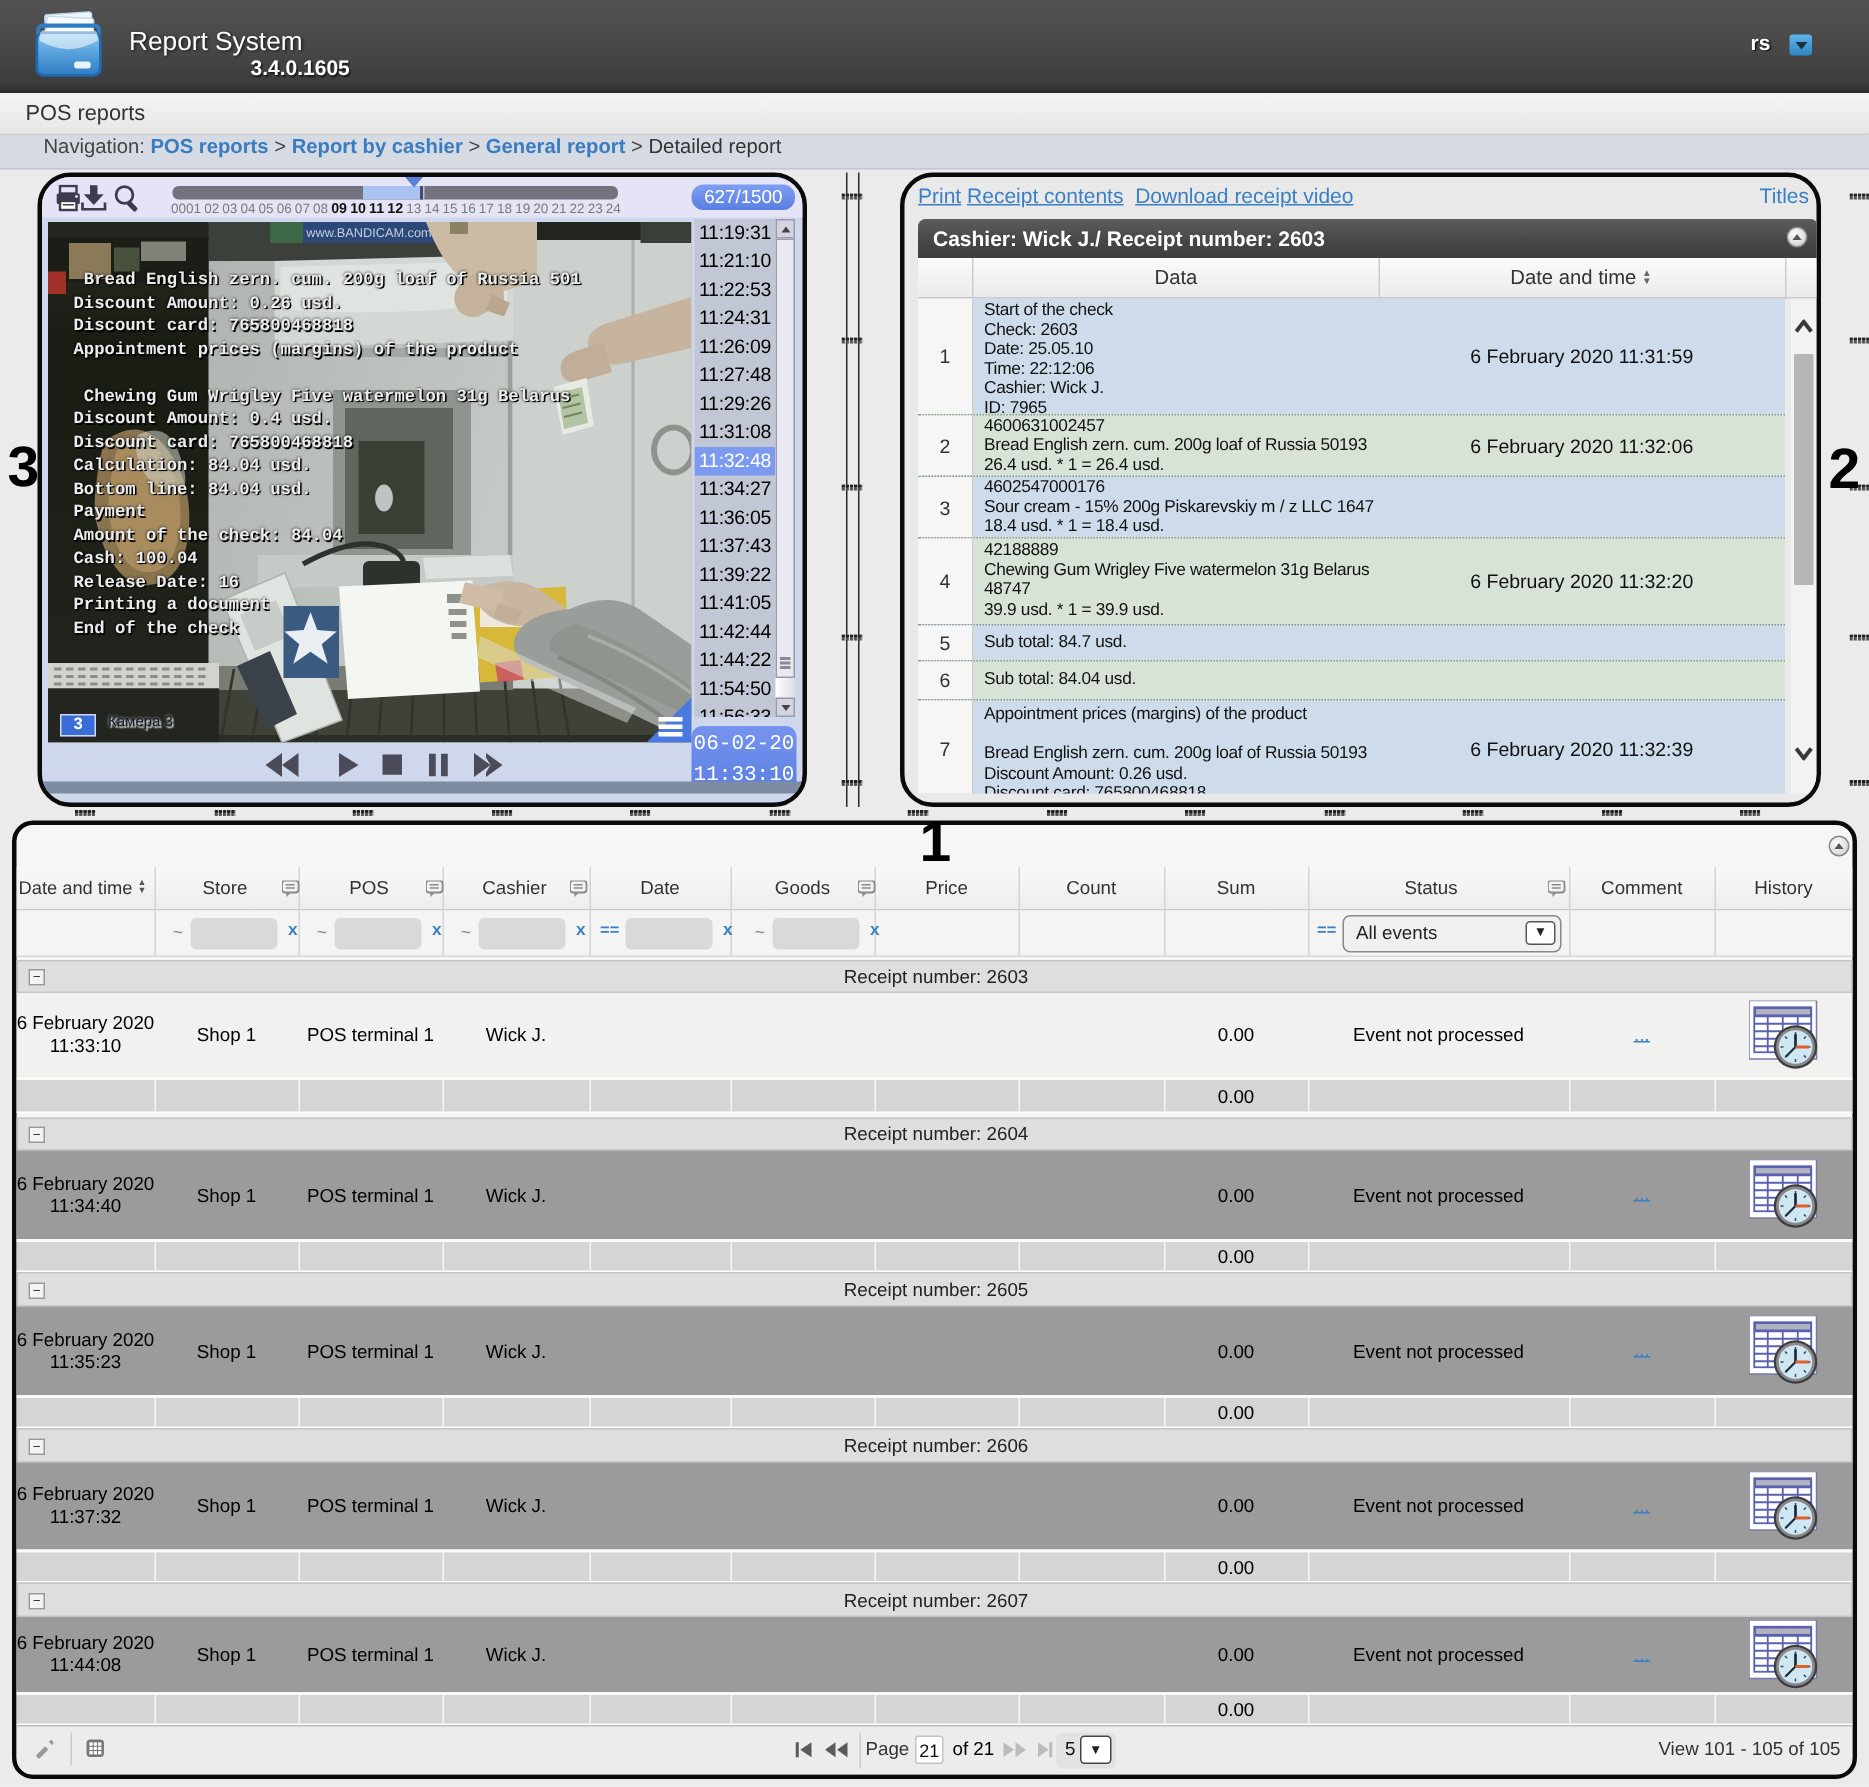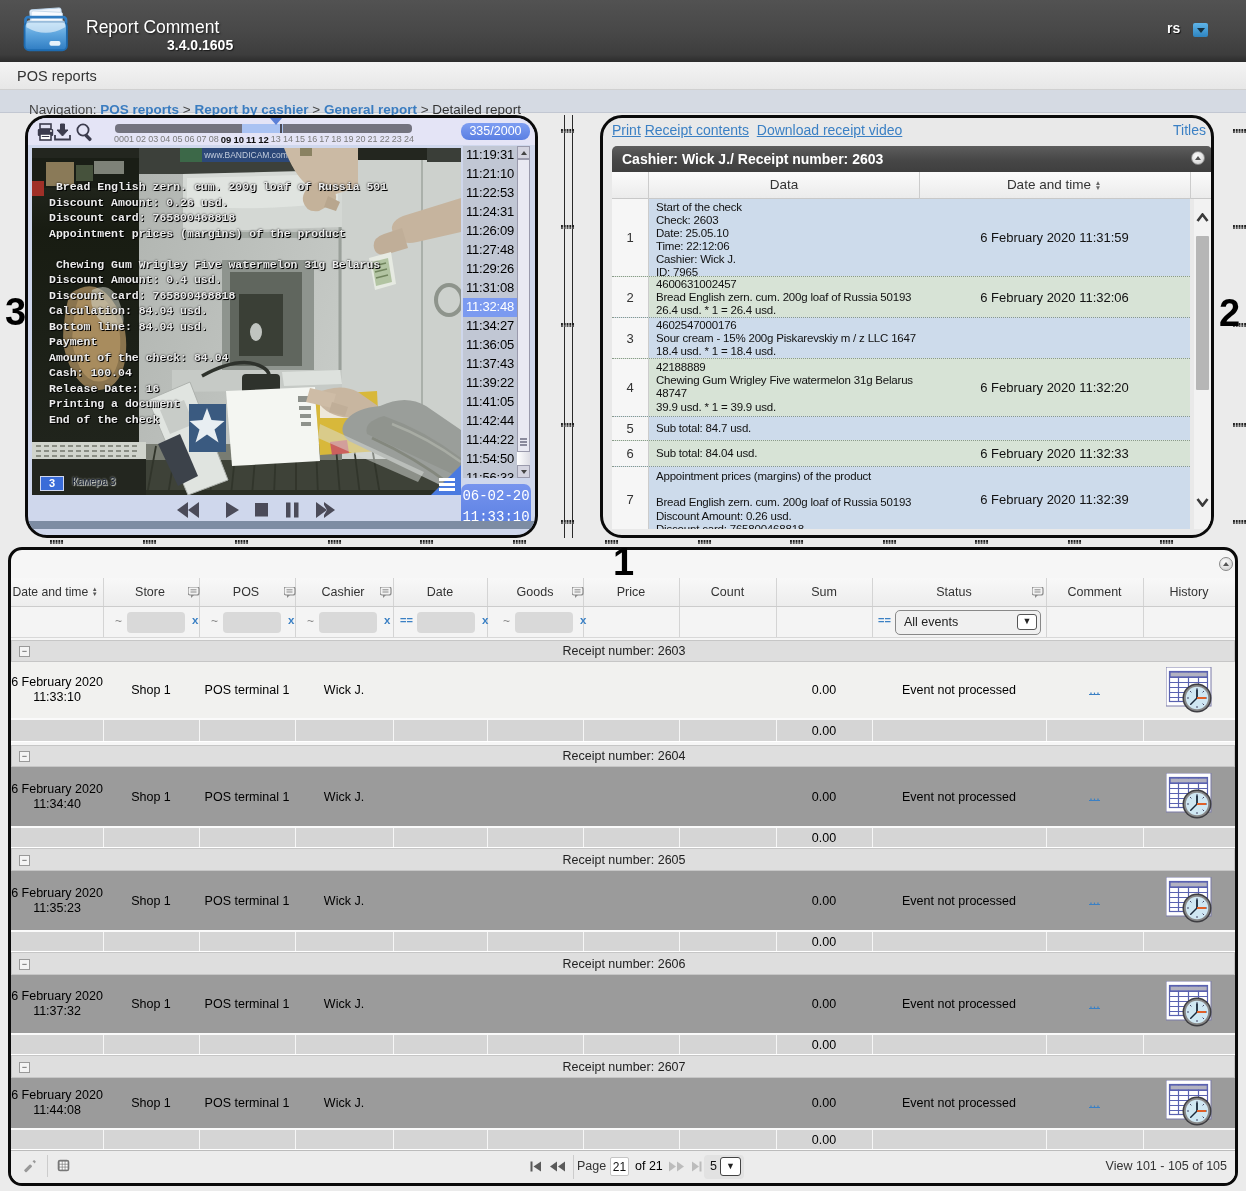--- a/index.html
+++ b/index.html
@@ -36,31 +36,31 @@
             <stop offset="1" stop-color="#2f7cc2"></stop>
       </linearGradient>
     </defs>
     <rect x="8" y="2" width="34" height="14" rx="2" fill="#eef4fb" stroke="#b9d4ec" transform="rotate(-4 25 9)"></rect>
     <rect x="9" y="5" width="34" height="12" rx="2" fill="#f8fbff" stroke="#c4d8ea" transform="rotate(3 26 11)"></rect>
     <rect x="3" y="11" width="44" height="9" rx="3" fill="none" stroke="#2f7cc2" stroke-width="3"></rect>
     <rect x="2" y="16" width="46" height="31" rx="5" fill="url(#lgbox)" stroke="#1e6bb0" stroke-width="2"></rect>
     <path d="M4 22 q21 12 42 0 v-4 a4 4 0 0 0 -4 -4 h-34 a4 4 0 0 0 -4 4 z" fill="#ffffff" opacity="0.55"></path>
     <rect x="29" y="37" width="12" height="5" rx="2" fill="#e8f2fa"></rect>
   </svg>
-  <div class="a" style="left:86px;top:17px;font-size:17.5px;color:#fff;text-shadow:1px 1px 2px #1a1a1a">Report Comment</div>
+  <div class="a" style="left:86px;top:17px;font-size:17.5px;color:#fff;text-shadow:1px 1px 2px #1a1a1a">Report System</div>
   <div class="a" style="left:167px;top:37px;font-size:14px;font-weight:bold;color:#fff;text-shadow:1px 1px 1px #1a1a1a">3.4.0.1605</div>
   <div class="a" style="left:1167px;top:20px;font-size:14px;font-weight:bold;color:#fff;text-shadow:1px 1px 1px #111">rs</div>
   <div class="a" style="left:1193px;top:23px;width:15px;height:14px;border-radius:2px;background:linear-gradient(#5fb5e9,#2e84c0)"></div>
   <div class="a" style="left:1196.5px;top:28px;width:0;height:0;border-left:4px solid transparent;border-right:4px solid transparent;border-top:5px solid #16303f"></div>
 </div>
 <div class="a" style="left:0;top:62px;width:1246px;height:28px;background:linear-gradient(#f4f4f4,#e7e7e7);border-bottom:1px solid #d0d0d0">
   <div class="a" style="left:17px;top:6px;font-size:14.5px;color:#333">POS reports</div>
 </div>
 <div class="a" style="left:0;top:90px;width:1246px;height:23px;background:#d5dae3;border-bottom:1px solid #c2c7d2;font-size:13.5px;color:#444">
-  <div class="a" style="left:29px;top:12px;white-space:nowrap">Navigation: <b style="color:#3a7cc0">POS reports</b> &gt; <b style="color:#3a7cc0">Report by cashier</b> &gt; <b style="color:#3a7cc0">General report</b> &gt; <span style="color:#333">Detailed report</span></div>
+  <div class="a" style="left:29px;top:0;white-space:nowrap">Navigation: <b style="color:#3a7cc0">POS reports</b> &gt; <b style="color:#3a7cc0">Report by cashier</b> &gt; <b style="color:#3a7cc0">General report</b> &gt; <span style="color:#333">Detailed report</span></div>
 </div>
 <div class="a" style="left:25px;top:115px;width:513px;height:423px;border:3px solid #0a0a0a;border-radius:22px;background:#cfd7ec;overflow:hidden">
 
   <div class="a" style="left:0;top:0;width:507px;height:27px;background:#e4e4f6"></div>
   <svg class="a" style="left:9px;top:5px" width="90" height="19" viewBox="0 0 90 19">
     <g fill="#3c3c4e">
       <rect x="3" y="1" width="11" height="5" fill="none" stroke="#3c3c4e" stroke-width="1.6"></rect>
       <rect x="0.8" y="6" width="15.4" height="7" rx="1"></rect>
       <rect x="3" y="11" width="11" height="6" fill="#fff" stroke="#3c3c4e" stroke-width="1.6"></rect>
       <rect x="4.8" y="13" width="7.4" height="1" fill="#3c3c4e"></rect>
@@ -96,21 +96,21 @@
         <span>17</span>
         <span>18</span>
         <span>19</span>
         <span>20</span>
         <span>21</span>
         <span>22</span>
         <span>23</span>
         <span>24</span>
       </div>
 
-  <div class="a" style="left:433px;top:5px;width:69px;height:17px;background:linear-gradient(#7e9ef2,#5a7fe2);border-radius:8px;color:#fff;font-size:12.5px;text-align:center;line-height:17px">335/2000</div>
+  <div class="a" style="left:433px;top:5px;width:69px;height:17px;background:linear-gradient(#7e9ef2,#5a7fe2);border-radius:8px;color:#fff;font-size:12.5px;text-align:center;line-height:17px">627/1500</div>
 
   <div class="a" style="left:4px;top:30px;width:429px;height:347px;overflow:hidden;background:#b8bcb8">
     <svg width="429" height="347" viewBox="0 0 429 347">
       <defs>
         <linearGradient id="cnt" x1="0" y1="0" x2="1" y2="0.25">
           <stop offset="0" stop-color="#a8aca8"></stop>
               <stop offset="0.55" stop-color="#bcc0bc"></stop>
               <stop offset="1" stop-color="#cdd1cd"></stop>
         </linearGradient>
         <linearGradient id="mon" x1="0" y1="0" x2="0" y2="1">
@@ -322,21 +322,20 @@
           <div class="rdata" style="line-height:13.2px;padding-top:2px">42188889<br>Chewing Gum Wrigley Five watermelon 31g Belarus<br>48747<br>39.9 usd. * 1 = 39.9 usd.</div>
           <div class="rdate">6 February 2020 11:32:20</div>
         </div>
     <div class="rrow" style="height:24px;background:#cddbeb;border-top:1px dotted #8a9a8a">
           <div class="rnum">5</div>
           <div class="rdata" style="line-height:22px">Sub total: 84.7 usd.</div>
         </div>
     <div class="rrow" style="height:26px;background:#d7e3d6;border-top:1px dotted #8a9a8a">
           <div class="rnum">6</div>
           <div class="rdata" style="line-height:24px">Sub total: 84.04 usd.</div>
-          <div class="rdate">6 February 2020 11:32:33</div>
         </div>
     <div class="rrow" style="height:65px;background:#cddbeb;border-top:1px dotted #8a9a8a">
           <div class="rnum">7</div>
           <div class="rdata" style="line-height:13.2px;padding-top:3px">Appointment prices (margins) of the product<br><br>Bread English zern. cum. 200g loaf of Russia 50193<br>Discount Amount: 0.26 usd.<br>Discount card: 765800468818</div>
           <div class="rdate">6 February 2020 11:32:39</div>
         </div>
   </div>
 
   <div class="a" style="left:591px;top:81px;width:17px;height:330px;background:#f2f2f2">
     <svg class="a" style="left:2px;top:14px" width="13" height="9" viewBox="0 0 13 9">

